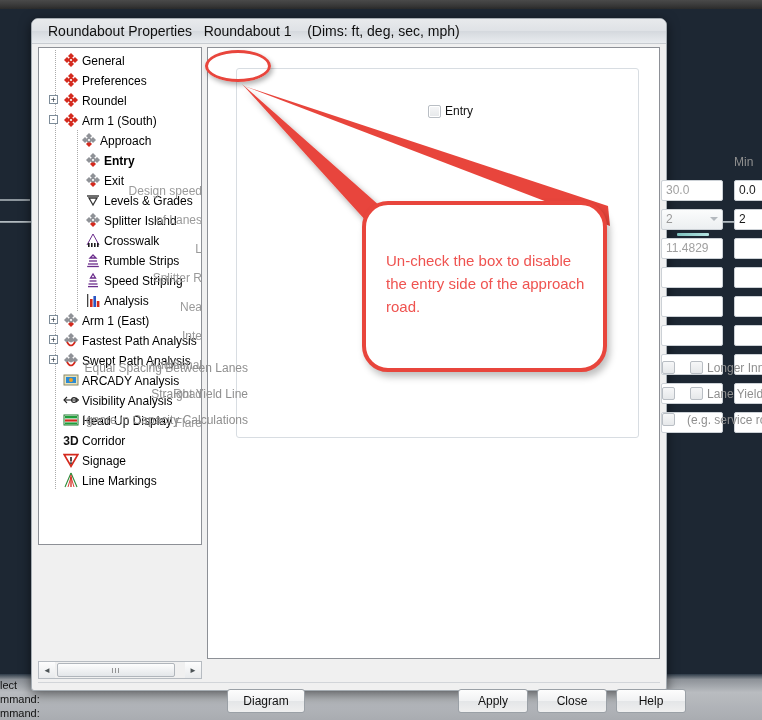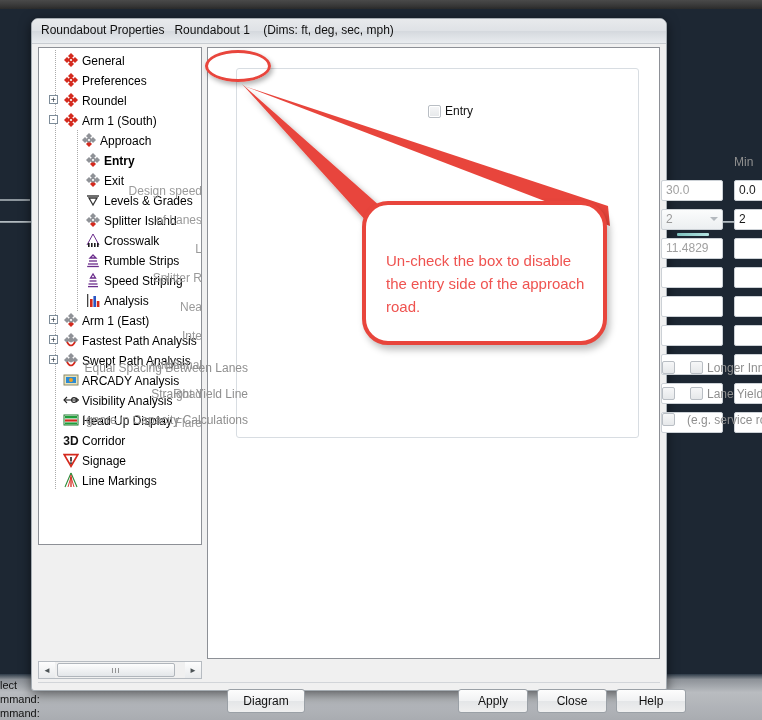--- a/index.html
+++ b/index.html
@@ -52,22 +52,22 @@
     border-radius: 7px 7px 3px 3px;
     box-shadow: 0 3px 12px rgba(0,0,0,0.55);
   }
   #title-bar {
     position: absolute; left: 0; top: 0; width: 100%; height: 25px;
     background: linear-gradient(180deg,#e8eaec 0%,#dfe2e6 48%,#d5d9de 52%,#e9ecef 100%);
     border-radius: 6px 6px 0 0;
     border-bottom: 1px solid #c8ccd1;
   }
   #title-text {
-    position: absolute; left: 9px; top: 4px;
-    font-size: 12px; color: #101010;
+    position: absolute; left: 16px; top: 4px;
+    font-size: 14px; color: #101010;
     white-space: pre;
   }
   #dialog-body {
     position: absolute; left: 3px; top: 25px; right: 3px; bottom: 3px;
     background: #f0f0f0;
   }
 
   
   #tree-panel {
     position: absolute; left: 3px; top: 3px; width: 164px; height: 498px;
@@ -190,21 +190,21 @@
     cursor: default;
   }
   #btn-diagram { left: 192px; width: 78px; }
   #btn-apply   { left: 423px; width: 70px; }
   #btn-close   { left: 502px; width: 70px; }
   #btn-help    { left: 581px; width: 70px; }
 
   
   #annot { position: absolute; left: 0; top: 0; width: 762px; height: 720px; pointer-events: none; }
   #callout {
-    position: absolute; left: 362px; top: 201px; width: 245px; height: 144px;
+    position: absolute; left: 362px; top: 201px; width: 245px; height: 171px;
     border: 4px solid #e8453c; border-radius: 26px; background: #fff;
     box-shadow: 3px 5px 7px rgba(0,0,0,0.25);
   }
   #callout-text {
     position: absolute; left: 20px; top: 44px; width: 210px;
     color: #ef5350; font-size: 15px; line-height: 23px;
   }
   #ellipse {
     position: absolute; left: 205px; top: 50px; width: 66px; height: 32px;
     border: 3px solid #e8453c; border-radius: 50%;

